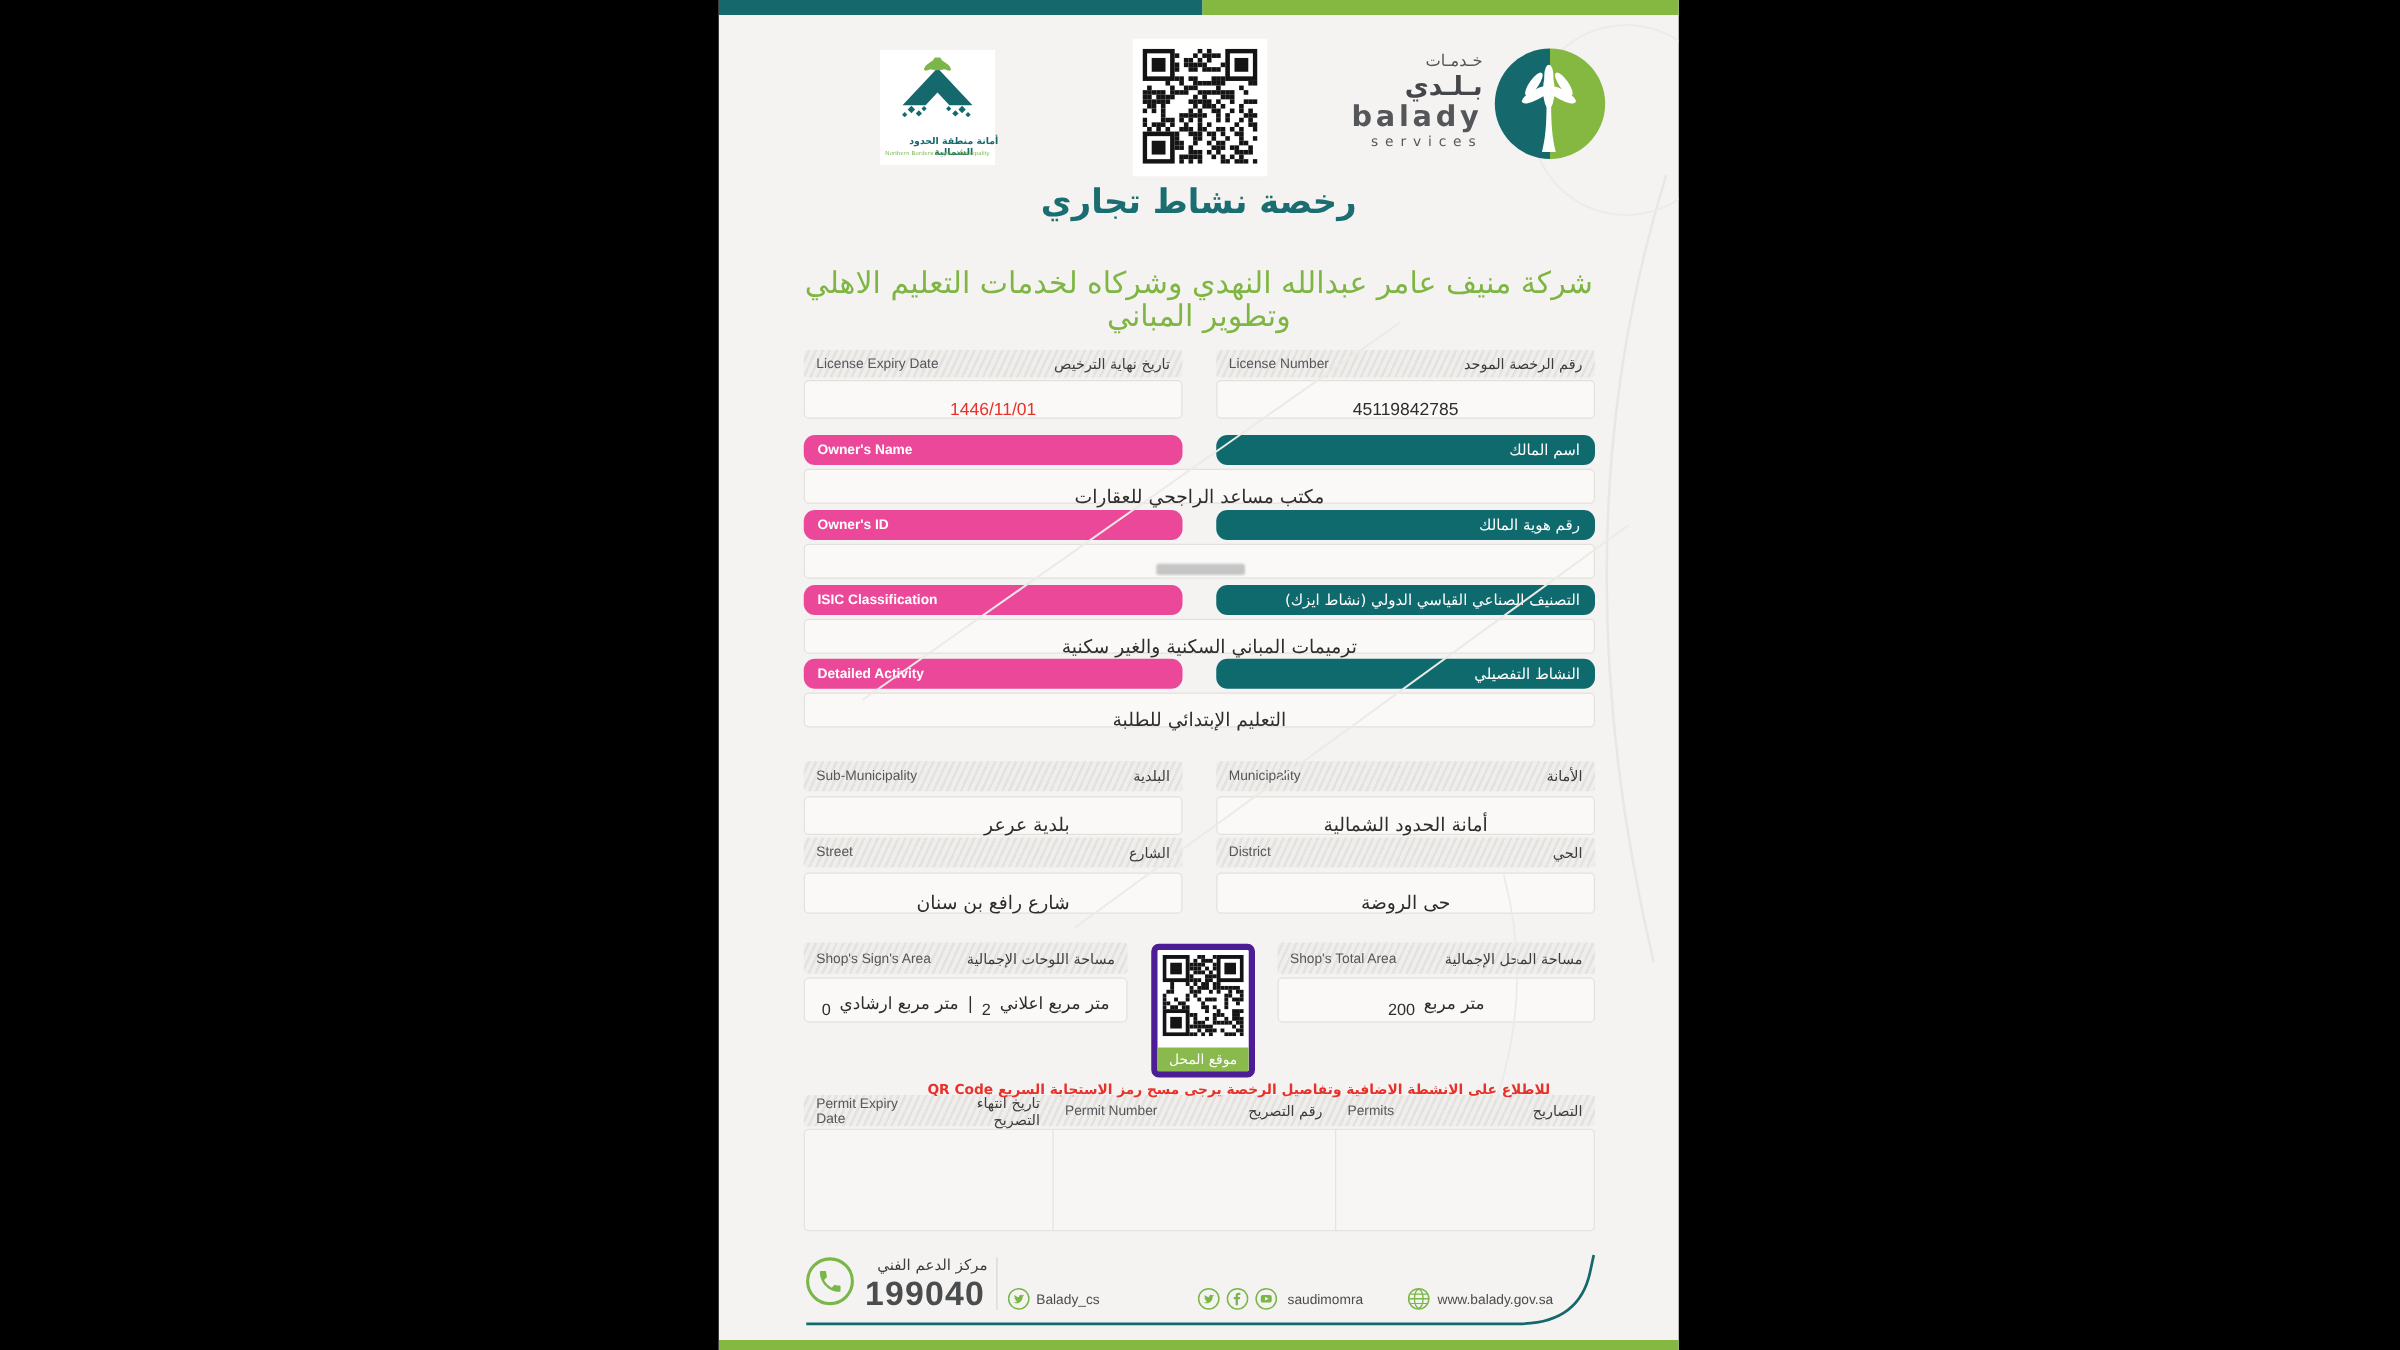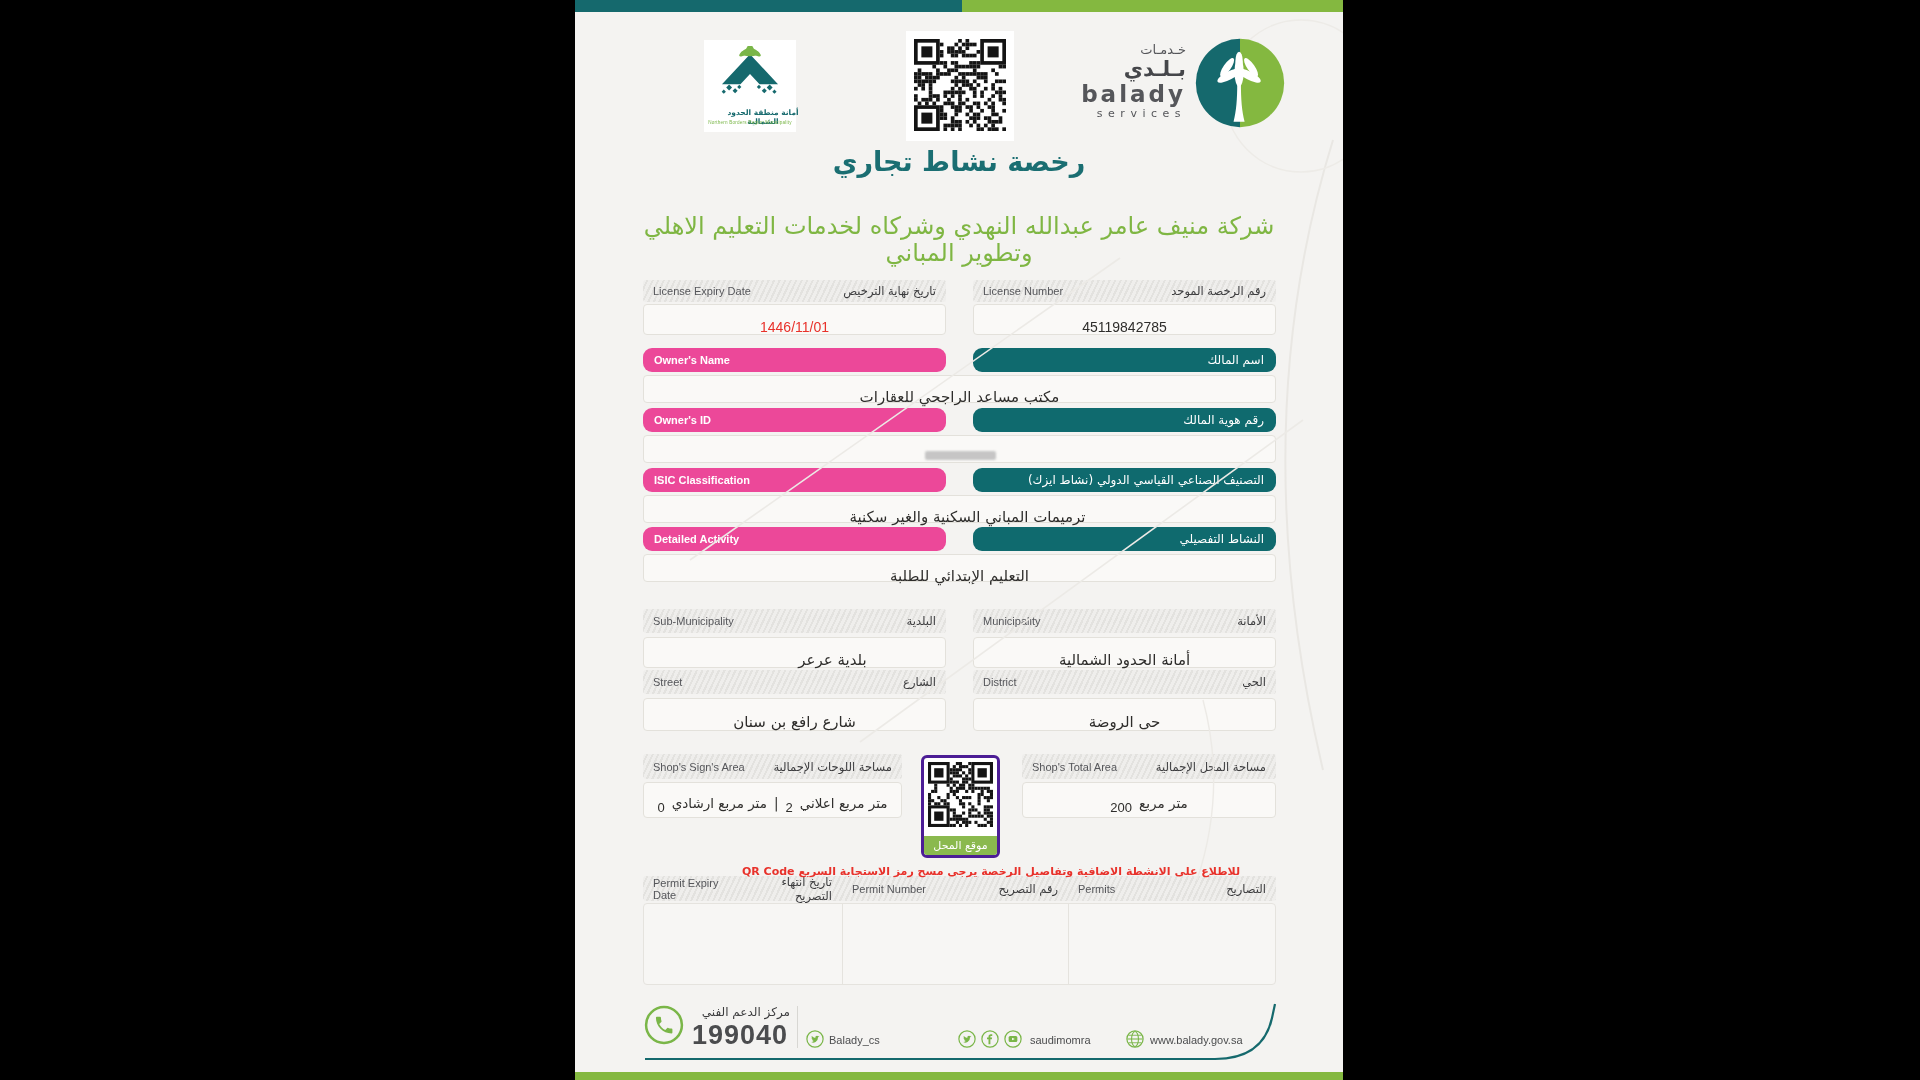--- a/index.html
+++ b/index.html
@@ -32,21 +32,21 @@
   .t-ar{z-index:3;width:768px;text-align:center;font-size:27px;font-weight:bold;color:#1a6e72;
         font-family:"DejaVu Sans",sans-serif;direction:rtl;}
   .t-en{z-index:3;width:768px;text-align:center;font-size:23px;font-weight:bold;color:#1a6e72;}
   .t-co{z-index:3;text-align:center;font-size:24px;line-height:27px;color:#7fb643;
         font-family:"DejaVu Sans",sans-serif;direction:rtl;}
   
   .units{display:flex;direction:rtl;justify-content:center;align-items:flex-start;gap:7px;
          font-family:"DejaVu Sans",sans-serif;font-size:13.5px;color:#2e2d2b;z-index:3;}
   .units .num{font-family:"Liberation Sans",sans-serif;transform:translateY(5px);font-size:13px;}
   
-  .shopqr{border:3px solid #4c1d95;border-radius:6px;background:#fff;overflow:hidden;z-index:3;}
+  .shopqr{border:5px solid #4c1d95;border-radius:6px;background:#fff;overflow:hidden;z-index:3;}
   .shopqr .cap{position:absolute;left:0;right:0;bottom:0;height:19px;background:#8ab94e;color:#fff;
         font-size:11px;text-align:center;line-height:19px;font-family:"DejaVu Sans",sans-serif;direction:rtl;}
   .note{z-index:4;width:768px;text-align:center;font-size:11px;font-weight:bold;color:#e8312a;
         font-family:"DejaVu Sans",sans-serif;direction:rtl;padding-left:32px;}
   
   .pcell{display:flex;justify-content:space-between;align-items:center;padding:0 10px;box-sizing:border-box;}
   .pcell .en{font-size:11px;color:#55565a;}
   .pcell .arl{font-size:11.5px;color:#3c3c3e;font-family:"DejaVu Sans",sans-serif;direction:rtl;}
   .pbody{background:#f7f6f4;border:1px solid #e5e3de;border-radius:4px;box-sizing:border-box;z-index:1;}
   .pdiv{width:1px;background:#e5e3de;z-index:2;}
@@ -419,21 +419,21 @@
     <div class="abs hatch" style="left:68px;top:609px;width:303px;height:24px;">
       <span class="en">Sub-Municipality</span>
       <span class="arl">البلدية</span>
     </div>
     <div class="abs hatch" style="left:398px;top:609px;width:303px;height:24px;">
       <span class="en">Municipality</span>
       <span class="arl">الأمانة</span>
     </div>
     <div class="abs vbox" style="left:68px;top:637px;width:303px;height:31px;"></div>
     <div class="abs vbox" style="left:398px;top:637px;width:303px;height:31px;"></div>
-    <div class="abs val" style="left:68px;top:651px;width:357px;padding-left:11px;">بلدية عرعر</div>
+    <div class="abs val" style="left:68px;top:651px;width:357px;">بلدية عرعر</div>
     <div class="abs val" style="left:398px;top:651px;width:303px;">أمانة الحدود الشمالية</div>
 
     <div class="abs hatch" style="left:68px;top:670px;width:303px;height:24px;">
       <span class="en">Street</span>
       <span class="arl">الشارع</span>
     </div>
     <div class="abs hatch" style="left:398px;top:670px;width:303px;height:24px;">
       <span class="en">District</span>
       <span class="arl">الحي</span>
     </div>

